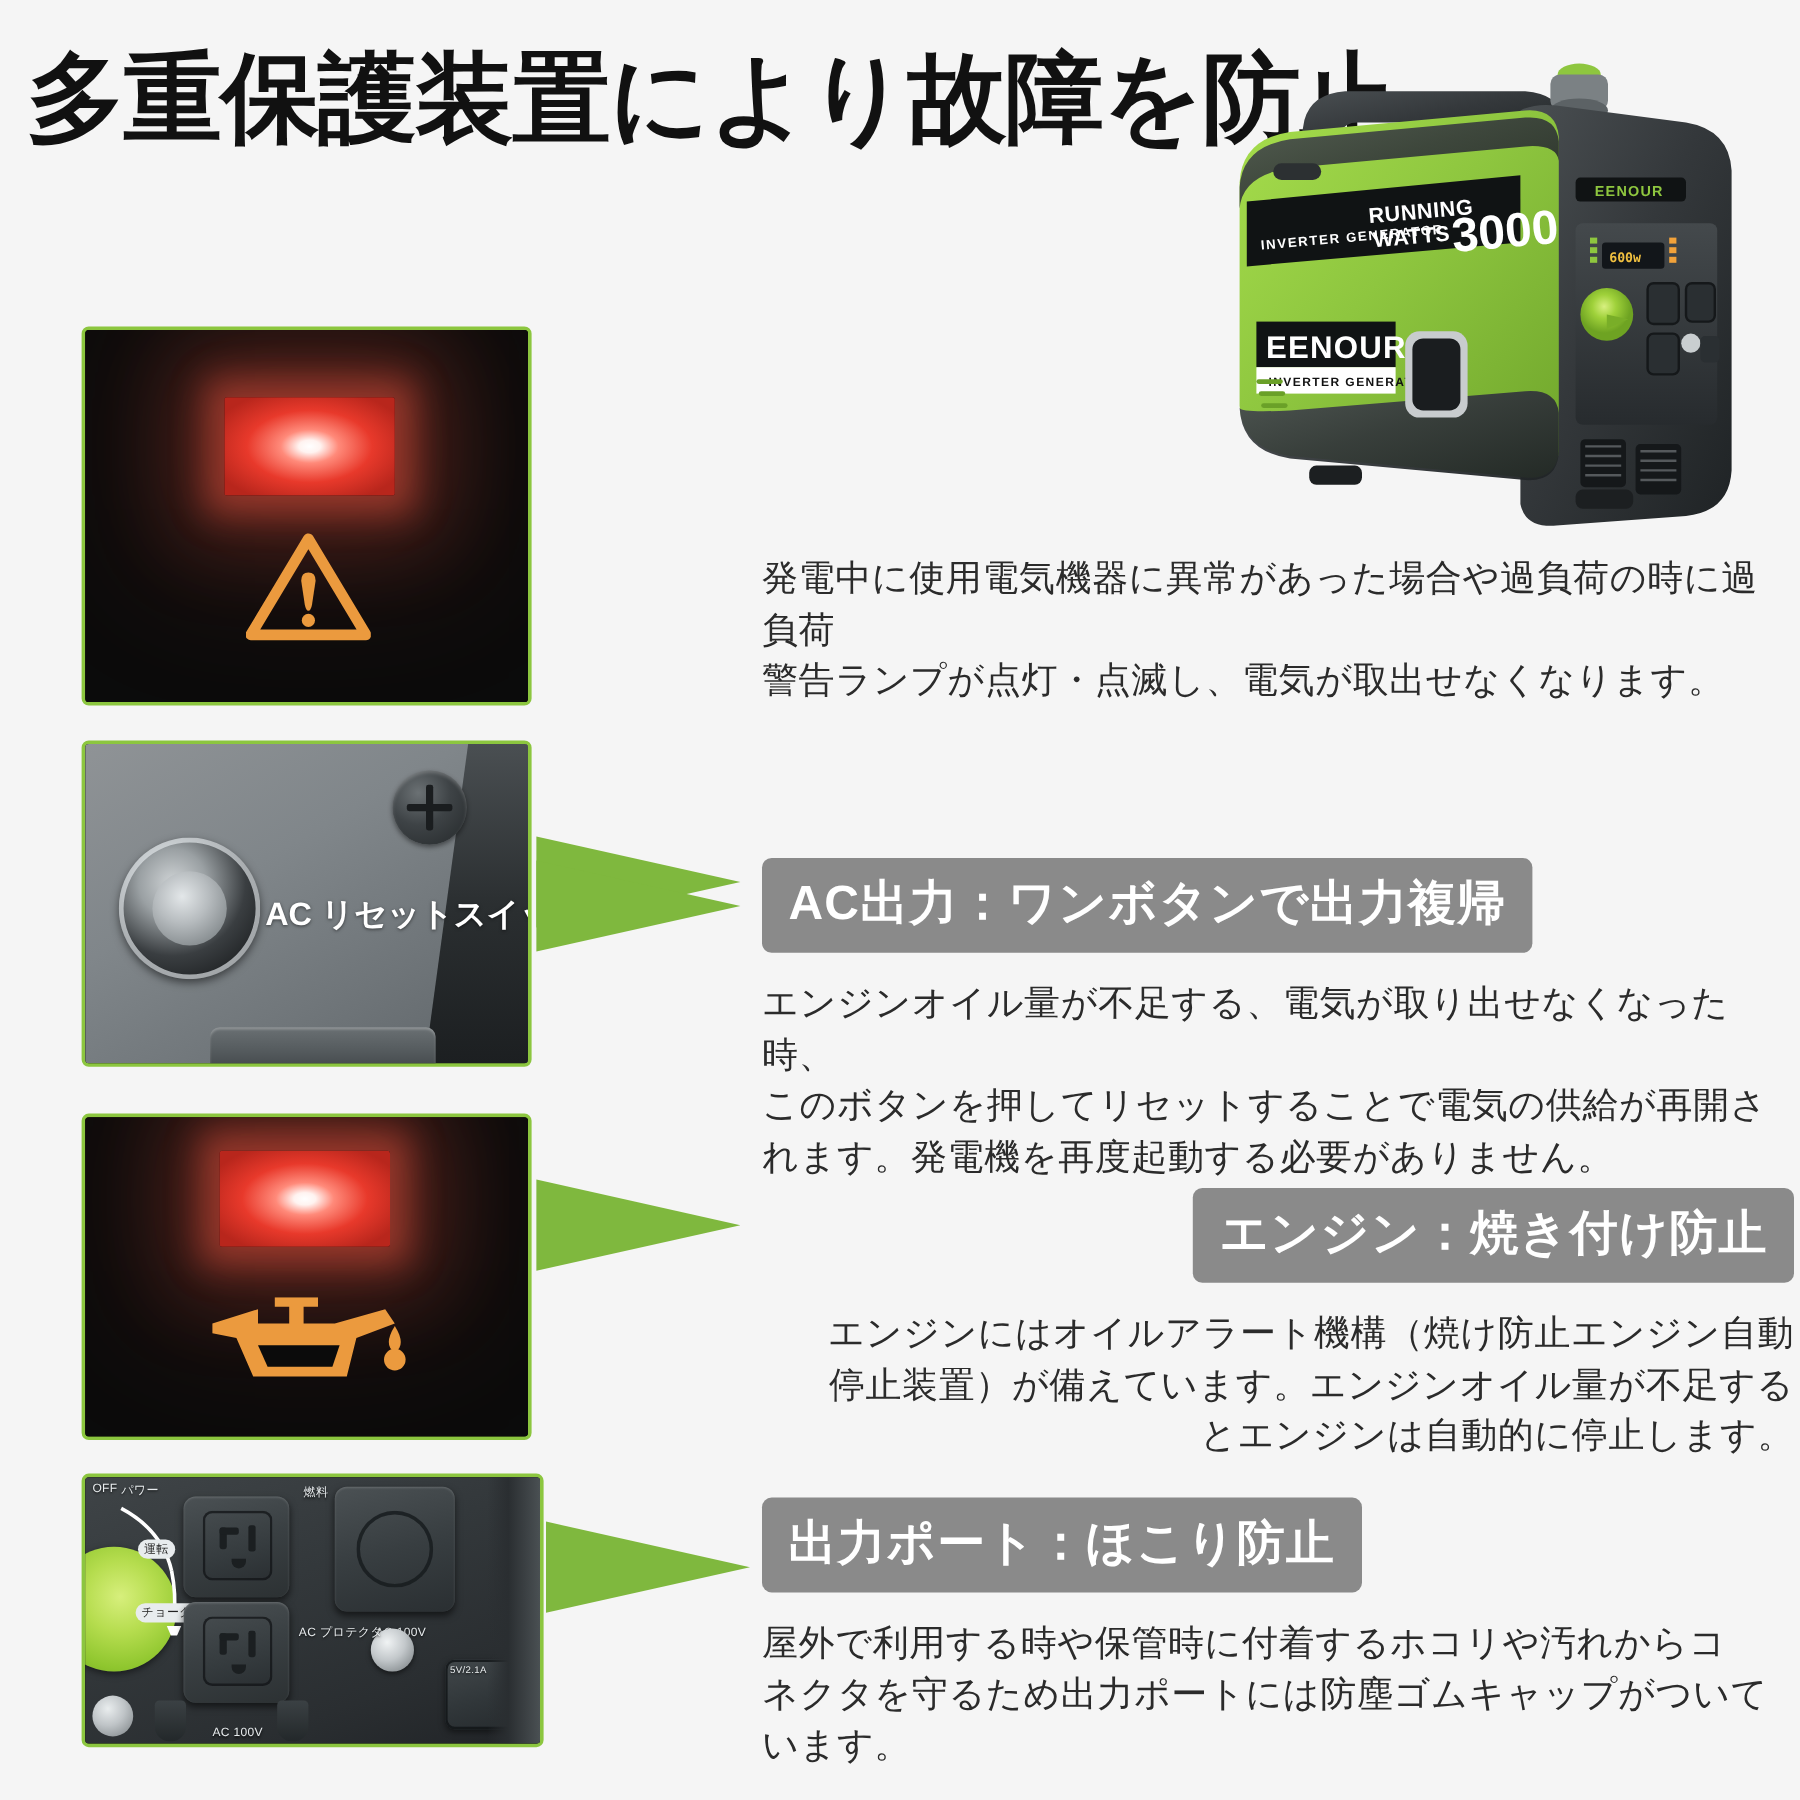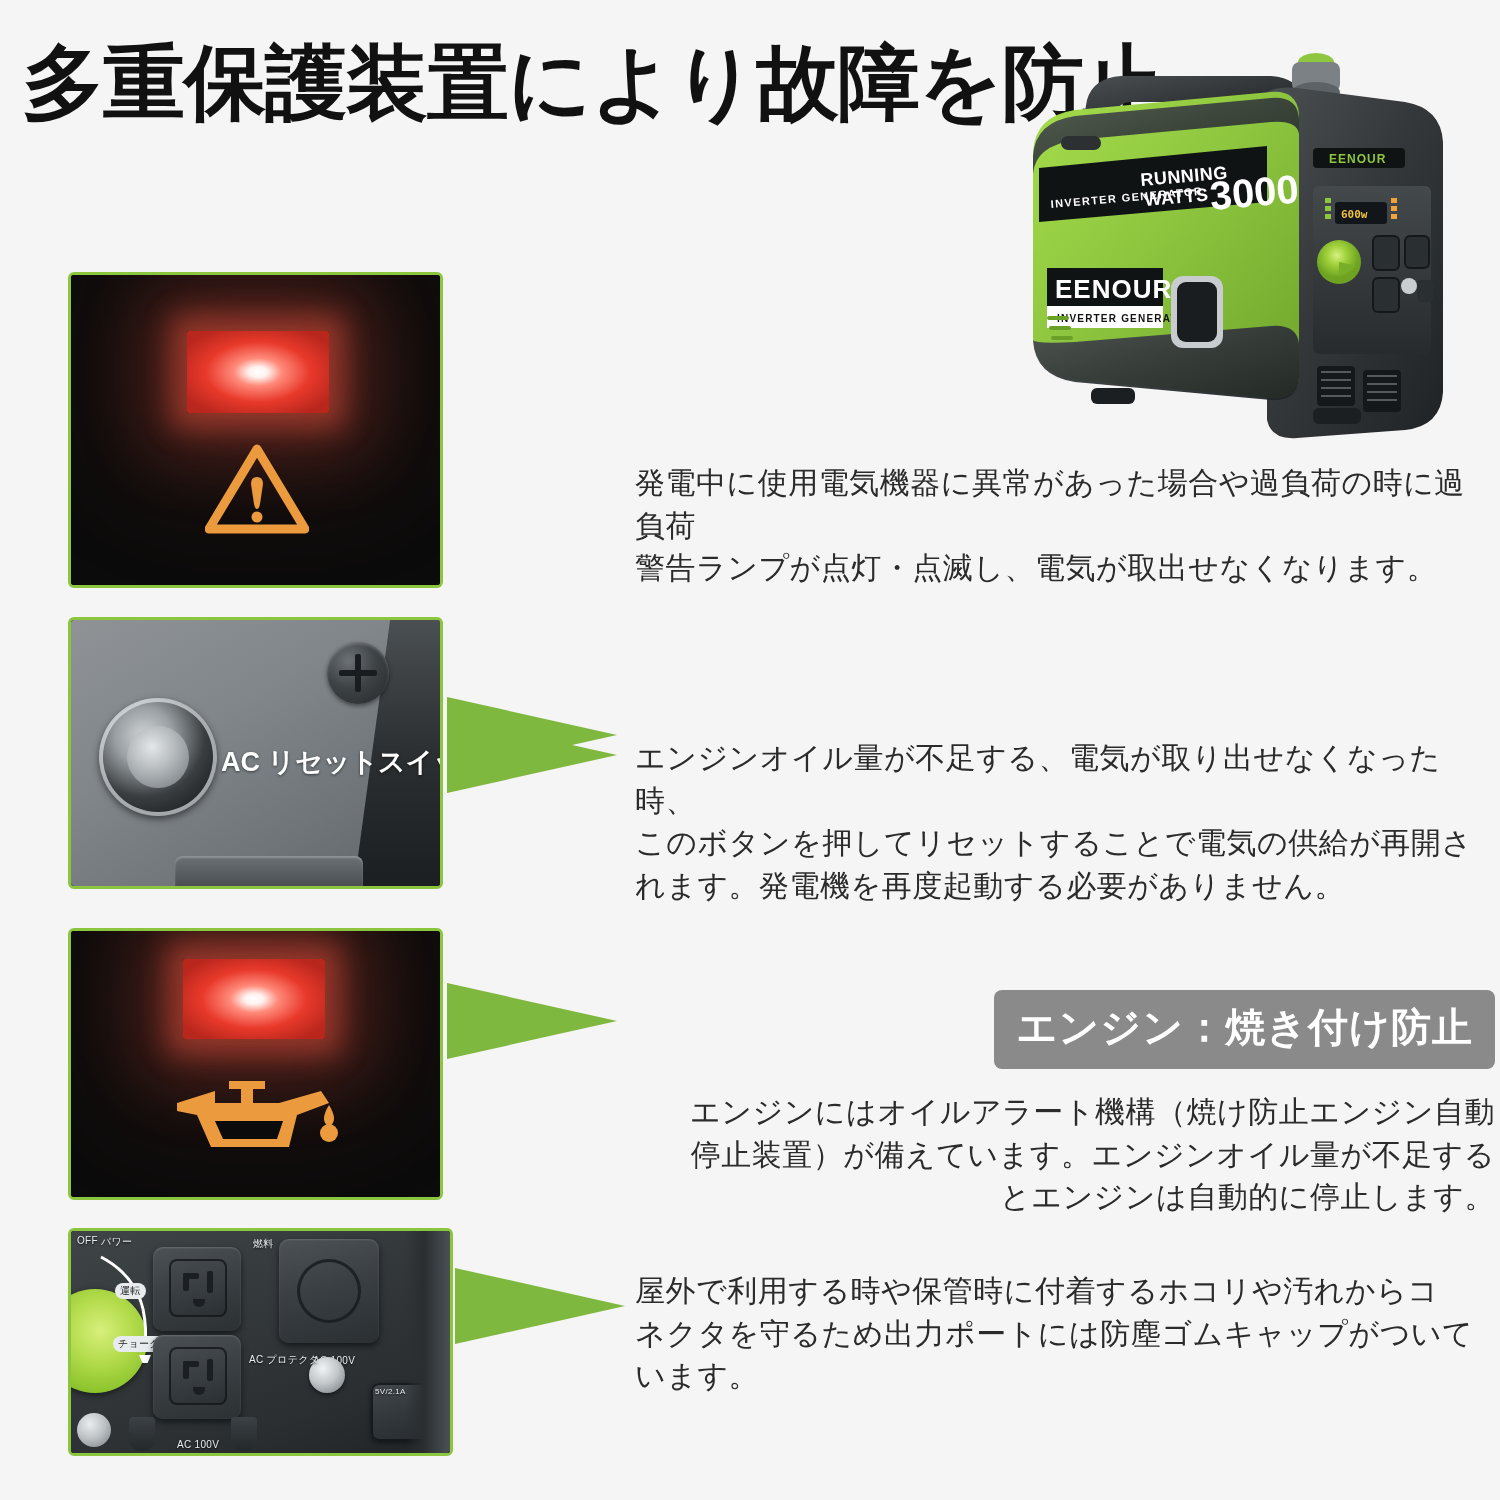--- a/index.html
+++ b/index.html
@@ -333,20 +333,21 @@
     <div class="panel-gray"></div>
     <div class="reset-btn"></div>
     <div class="screw"></div>
     <div class="reset-label">AC リセットスイッチ</div>
     <div class="vent-bar"></div>
   </div>
 
   <div class="arrow"></div>
 
   <div class="text-col">
+    <div class="badge">AC出力：ワンボタンで出力複帰</div>
     <div class="body-text">エンジンオイル量が不足する、電気が取り出せなくなった時、
 このボタンを押してリセットすることで電気の供給が再開さ
 れます。発電機を再度起動する必要がありません。</div>
   </div>
 </div>
 
 <div class="row row-3">
 
   <div class="photo">
     <div class="dark-scene"></div>
@@ -417,16 +418,17 @@
     <div class="usb-cap"></div>
     <div class="port-lbl sm" style="left:304px;top:156px;font-size:8px;">5V/2.1A</div>
 
     <div class="gnd"></div>
     <div class="right-shade"></div>
   </div>
 
   <div class="arrow"></div>
 
   <div class="text-col">
+    <div class="badge">出力ポート：ほこり防止</div>
     <div class="body-text">屋外で利用する時や保管時に付着するホコリや汚れからコ
 ネクタを守るため出力ポートには防塵ゴムキャップがついています。</div>
   </div>
 </div>
 
 </body></html>

